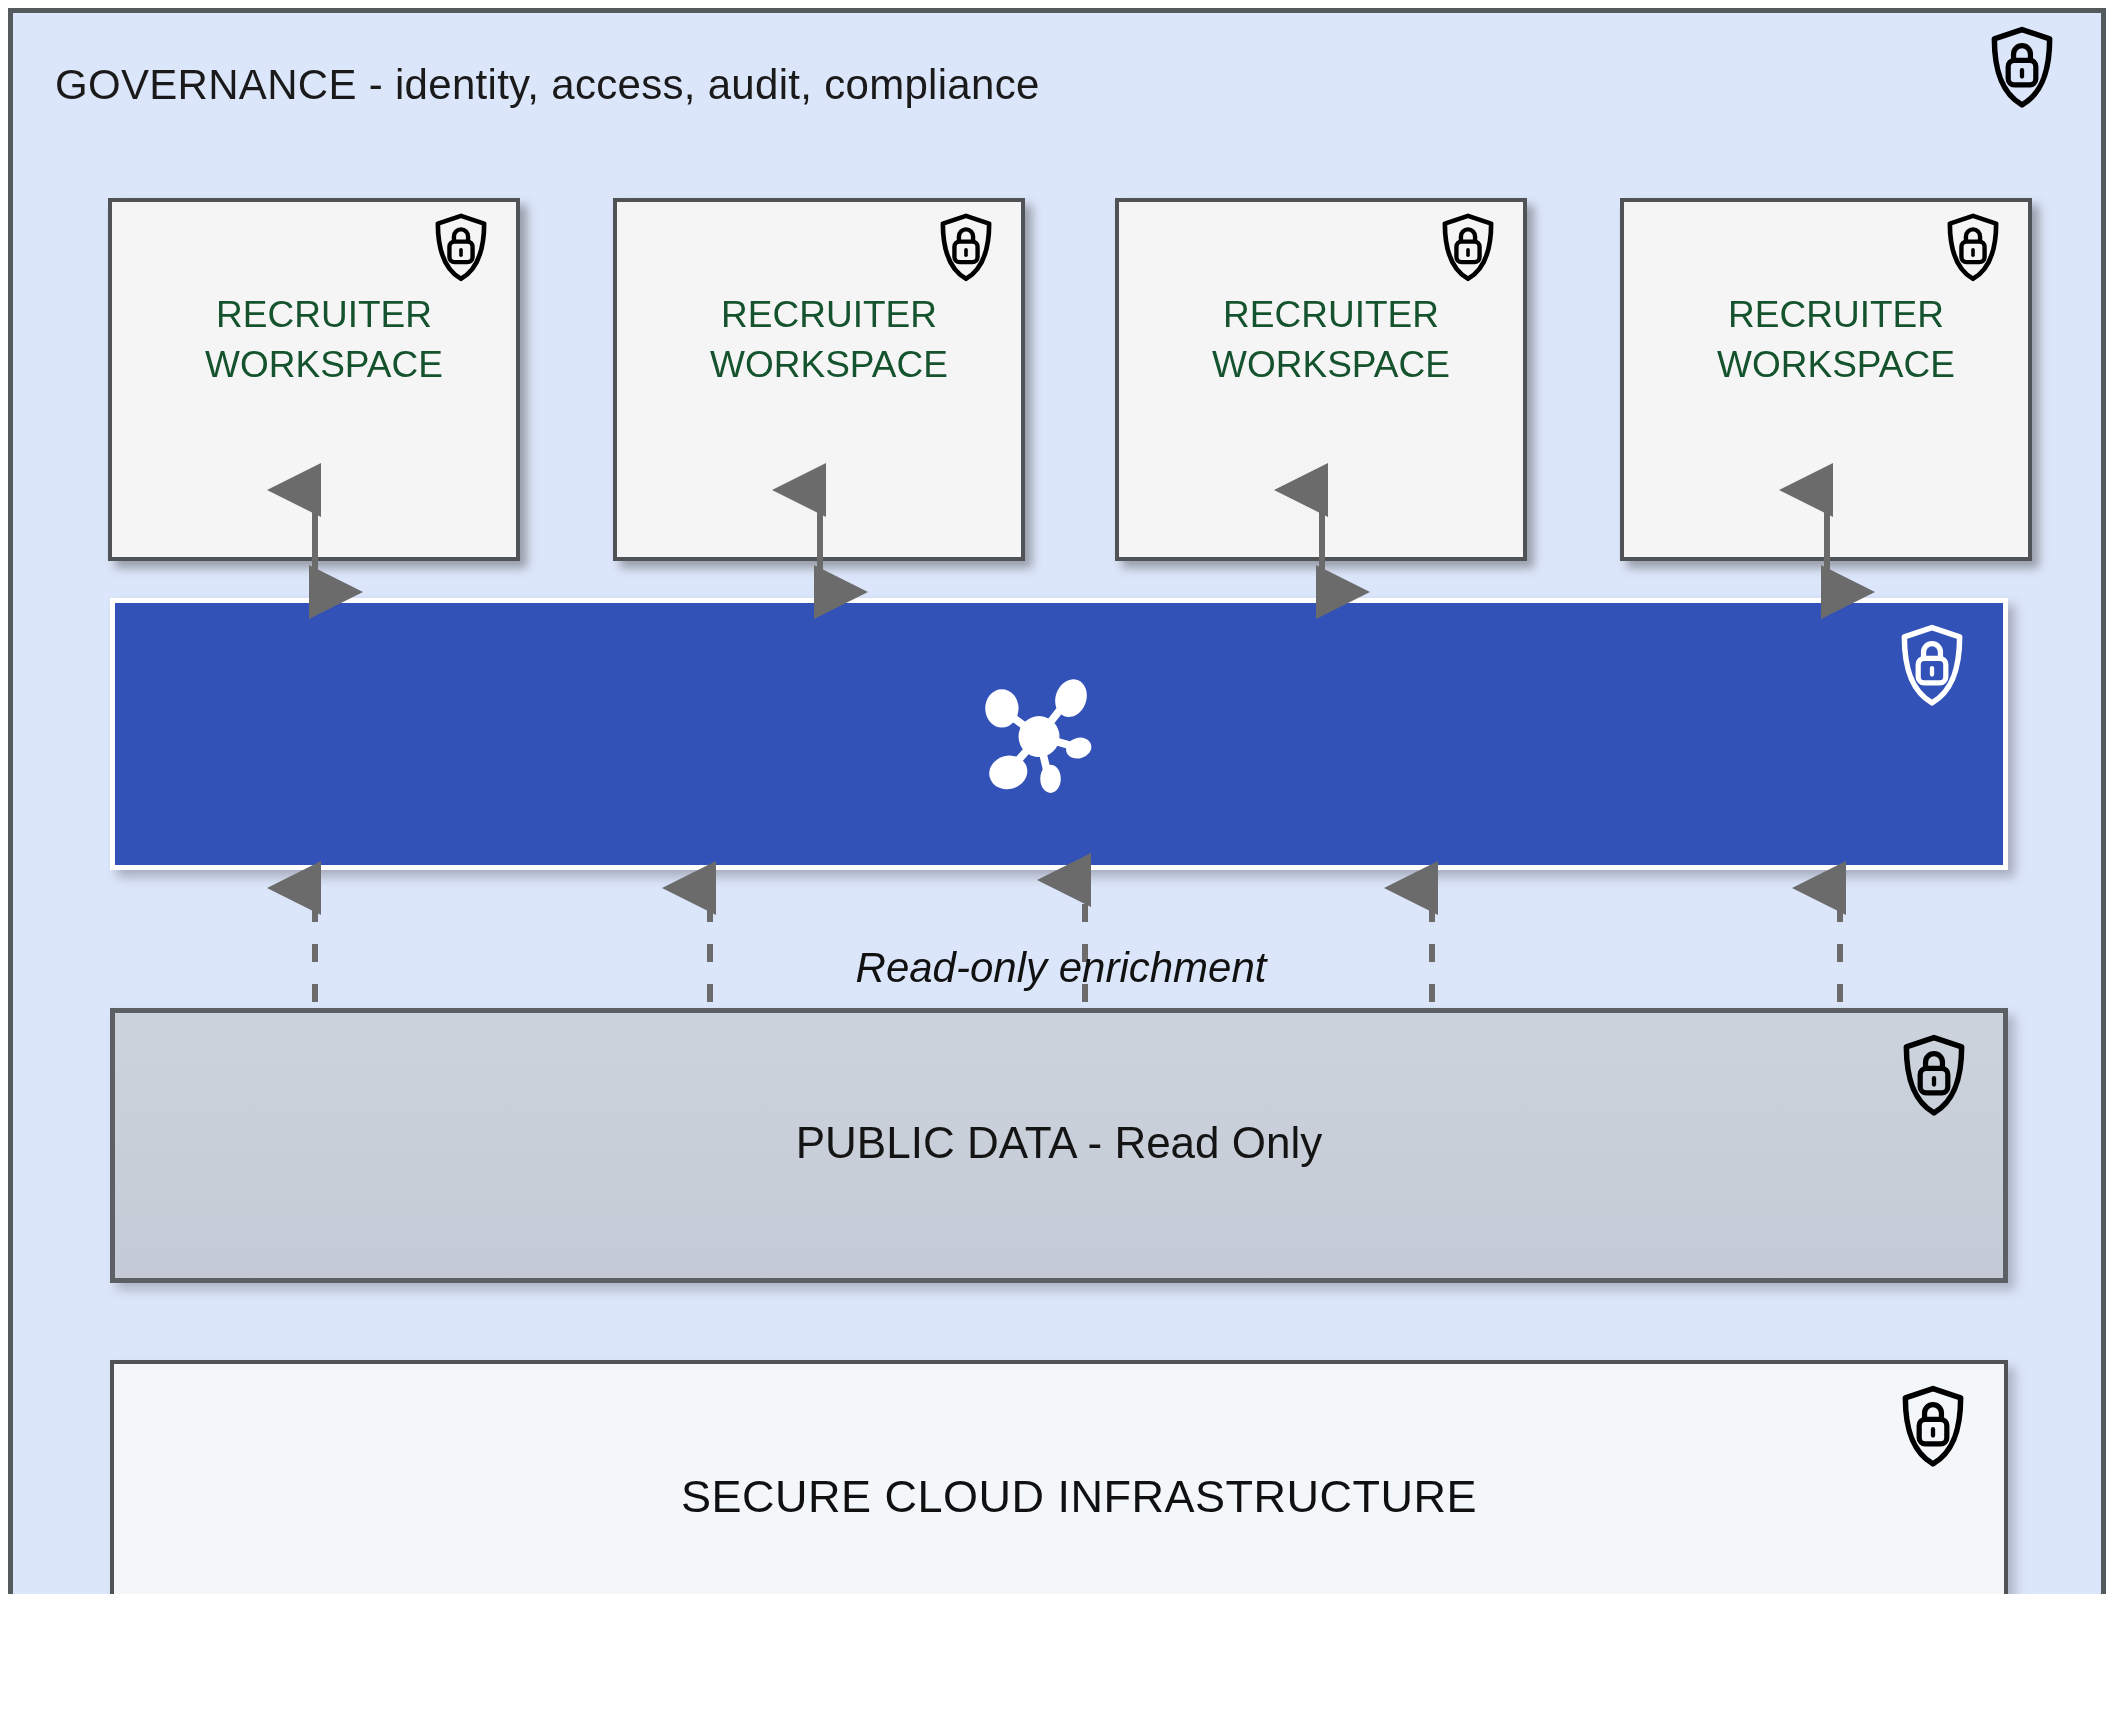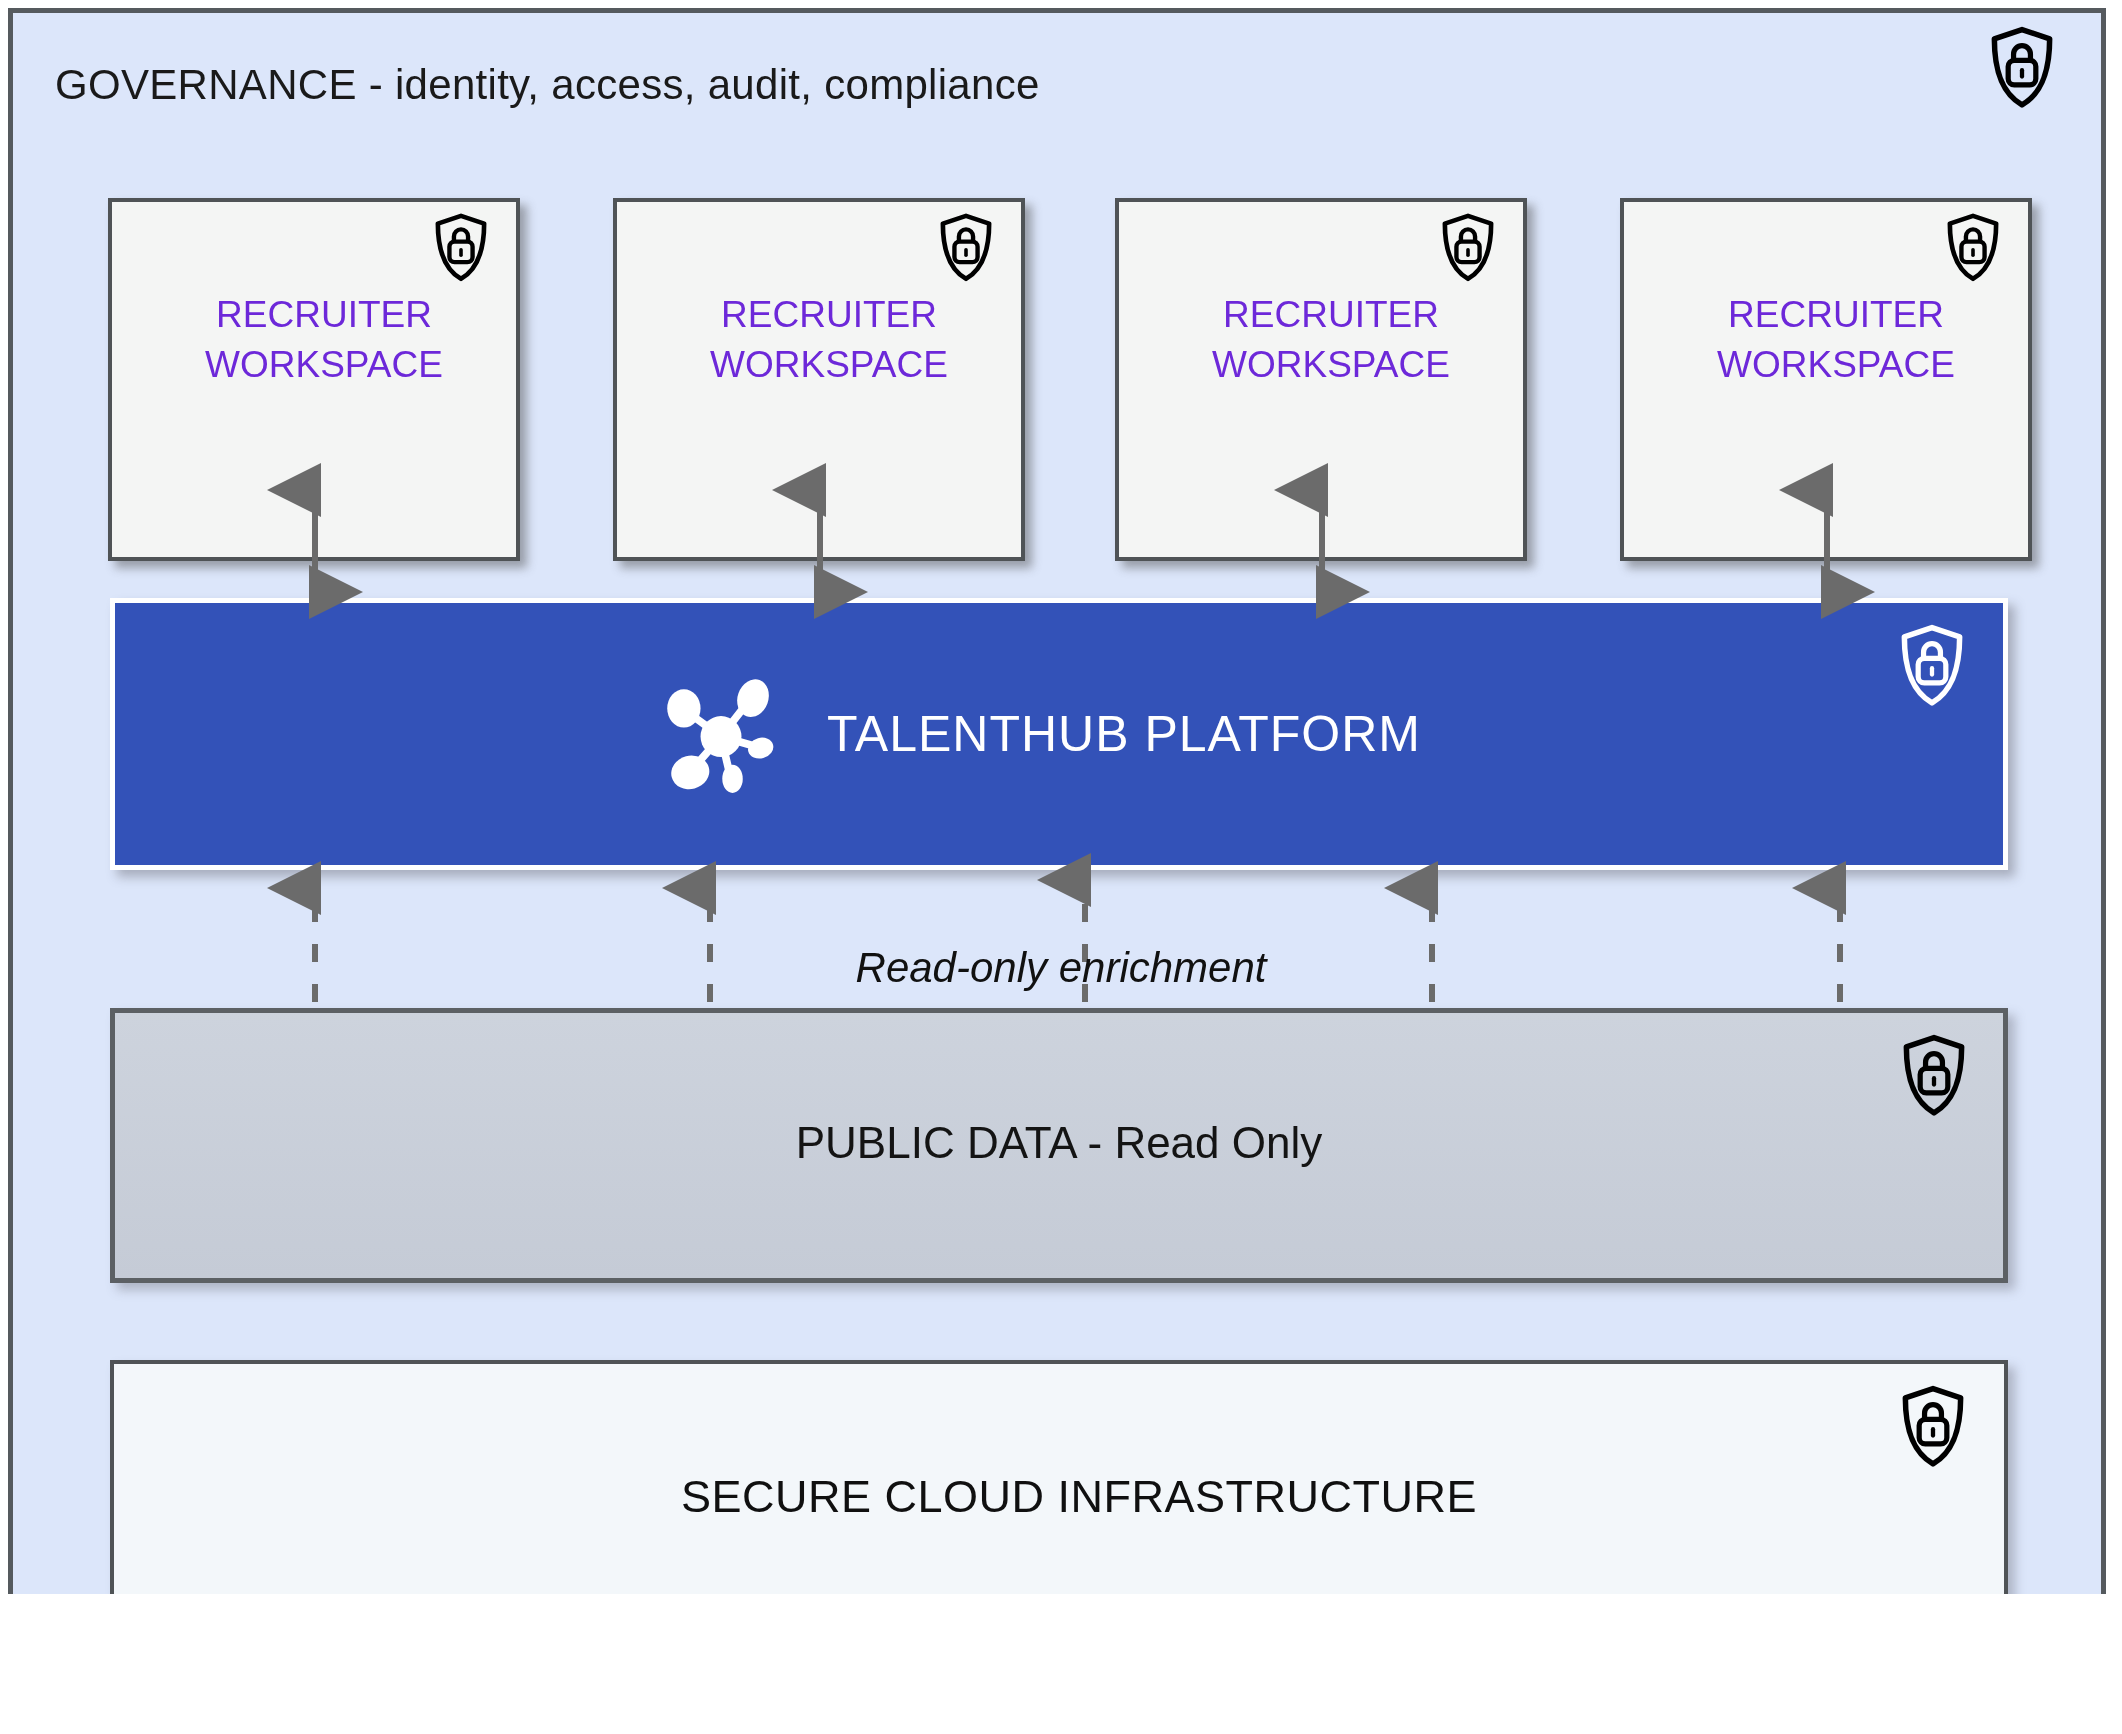--- a/index.html
+++ b/index.html
@@ -57,21 +57,21 @@
     box-shadow: 7px 7px 9px rgba(70,70,70,0.45);
   }
   .workspace-label {
     position: absolute;
     left: 0;
     right: 0;
     top: 88px;
     text-align: center;
     font-size: 37px;
     line-height: 50px;
-    color: #6d28d9;
+    color: #14532d;
     white-space: pre-line;
     padding-left: 20px;
   }
 
   
   .platform-bar {
     position: absolute;
     left: 110px;
     top: 598px;
     width: 1898px;
@@ -234,21 +234,20 @@
           <line x1="50" y1="52" x2="29" y2="76"></line>
           <line x1="50" y1="52" x2="57" y2="82"></line>
         </g>
         <circle cx="50" cy="52" r="16" fill="#ffffff"></circle>
         <ellipse cx="21" cy="30" rx="13" ry="15" fill="#ffffff"></ellipse>
         <ellipse cx="75" cy="22" rx="12" ry="15" fill="#ffffff" transform="rotate(20 75 22)"></ellipse>
         <ellipse cx="81" cy="61" rx="10" ry="8" fill="#ffffff" transform="rotate(-15 81 61)"></ellipse>
         <ellipse cx="26" cy="80" rx="15" ry="13" fill="#ffffff" transform="rotate(-15 26 80)"></ellipse>
         <ellipse cx="59" cy="85" rx="8" ry="11" fill="#ffffff"></ellipse>
       </svg>
-      <div class="platform-label">TALENTHUB PLATFORM</div>
     </div>
     <svg class="shield" style="left:1780px; top:20px;" width="74" height="86" viewBox="0 0 48 56">
       <path d="M24 3 L42 9 C42 28 38 44 24 52 C10 44 6 28 6 9 Z" fill="none" stroke="#ffffff" stroke-width="3.6" stroke-linejoin="round"></path>
       <rect x="15" y="23" width="18" height="16" rx="4" fill="none" stroke="#ffffff" stroke-width="3.4"></rect>
       <path d="M18.5 23 V19 a5.5 5.5 0 0 1 11 0 V23" fill="none" stroke="#ffffff" stroke-width="3.4"></path>
       <rect x="22.6" y="28" width="2.8" height="7" rx="1.4" fill="#ffffff"></rect>
     </svg>
   </div>
 
   <div class="public-band">

